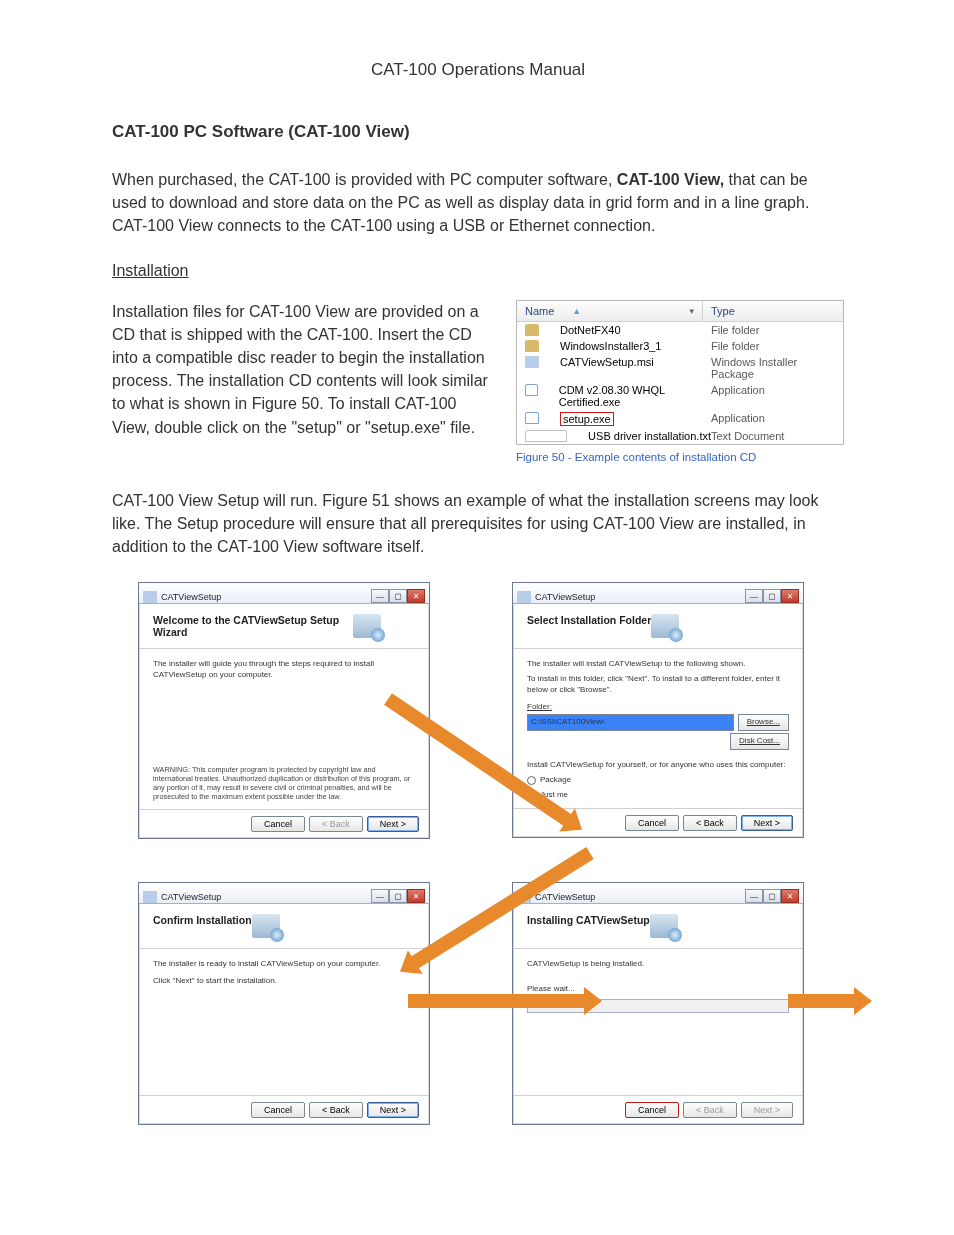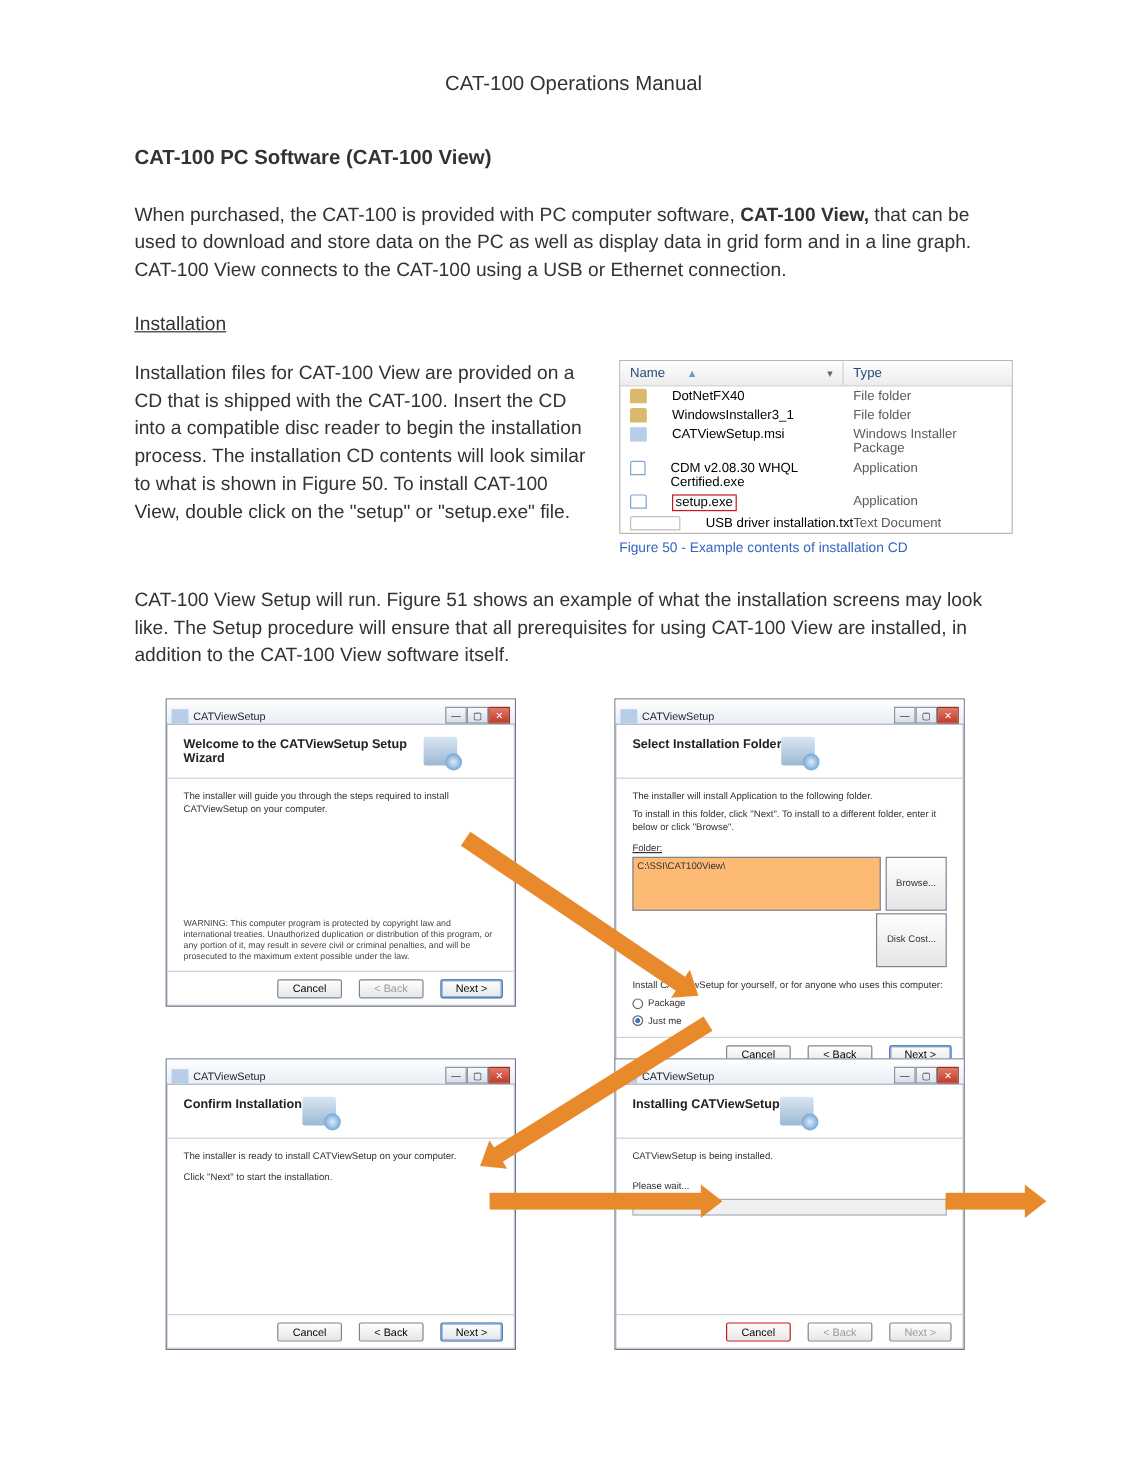--- a/index.html
+++ b/index.html
@@ -33,30 +33,30 @@
   .wiz-tb{height:20px;background:linear-gradient(#fff,#e9eef5);border-bottom:1px solid #aab0bb;display:flex;align-items:flex-end;padding:0 4px;font-size:9px}
   .wiz-tb .ti{display:flex;align-items:center;gap:4px;color:#223}
   .wiz-tb .wbtns{margin-left:auto;display:flex;gap:0}
   .wbtn{width:18px;height:14px;border:1px solid #8a95a6;background:linear-gradient(#f8f9fb,#d8deea);display:flex;align-items:center;justify-content:center;font-size:8px;color:#223;box-sizing:border-box}
   .wbtn.x{background:linear-gradient(#e07a6c,#c43a28);color:#fff;border-color:#8e3024}
   .wiz-head{padding:10px 14px;border-bottom:1px solid #d0d0d0;display:flex;align-items:flex-start;justify-content:flex-start}
   .wiz-head h3{margin:0;font-size:10.5px;font-weight:bold;color:#222;max-width:200px}
   .wiz-head .hicon{width:28px;height:24px;background:linear-gradient(#d9e6f2,#9cb8d4);border-radius:2px;position:relative}
   .wiz-head .hicon::after{content:"";position:absolute;right:-4px;bottom:-4px;width:14px;height:14px;border-radius:50%;background:radial-gradient(#ddecfa,#4c8cc7)}
   .wiz-body{padding:10px 14px 8px;font-size:8px;color:#333;min-height:118px;line-height:1.35}
-  .wiz-foot{border-top:1px solid #d0d0d0;padding:6px 10px;display:flex;justify-content:flex-end;gap:14px}
+  .wiz-foot{border-top:1px solid #d0d0d0;padding:6px 10px;display:flex;justify-content:flex-end;gap:4px}
   .btn{font-size:9px;padding:2px 12px;border:1px solid #7a8596;background:linear-gradient(#fefefe,#e6e6e6);color:#000;border-radius:2px}
   .btn.disabled{color:#9a9a9a}
   .btn.primary{border-color:#355e9a;box-shadow:0 0 0 1px #7fb2ee inset}
   .btn.hl{border:1px solid #c91818}
   .warn{margin-top:84px;font-size:7.3px;line-height:1.25;color:#444}
   .field-lbl{font-size:8px;margin-top:6px;text-decoration:underline}
   .field-row{display:flex;gap:4px;margin-top:2px}
-  .tinput{flex:1;border:1px solid #7a8596;font-size:8px;padding:2px 3px;background:#fdba74}
-  .mini-btn{font-size:8px;padding:16px 8px;border:1px solid #7a8596;background:linear-gradient(#fefefe,#e6e6e6);}
+  .tinput{flex:1;border:1px solid #7a8596;font-size:8px;padding:2px 3px;background:#3b82f6}
+  .mini-btn{font-size:8px;padding:2px 8px;border:1px solid #7a8596;background:linear-gradient(#fefefe,#e6e6e6);text-decoration:underline}
   .radio-row{display:flex;align-items:center;gap:4px;font-size:8px;margin-top:4px}
   .radio{width:9px;height:9px;border-radius:50%;border:1px solid #666;display:inline-block;box-sizing:border-box}
   .radio.on{background:radial-gradient(#3a7ac6 40%,#fff 45%)}
   .prog{height:12px;border:1px solid #aab0bb;background:#f0f0f0;margin-top:4px}
   
   .arrow{position:absolute;background:#e88a2b}
   .arrow::after{content:"";position:absolute;border-style:solid}
   .arrow.a1{left:276px;top:110px;width:220px;height:14px;transform:rotate(34deg);transform-origin:left center}
   .arrow.a1::after{right:-14px;top:-7px;border-width:14px 0 14px 18px;border-color:transparent transparent transparent #e88a2b}
   .arrow.a2{left:296px;top:412px;width:180px;height:14px}
@@ -181,21 +181,21 @@
             <span class="wbtn">—</span>
             <span class="wbtn">▢</span>
             <span class="wbtn x">✕</span>
           </span>
         </div>
       <div class="wiz-head">
           <h3>Select Installation Folder</h3>
           <span class="hicon"></span>
         </div>
       <div class="wiz-body">
-        <div>The installer will install Application to the following folder.</div>
+        <div>The installer will install CATViewSetup to the following shown.</div>
         <div style="margin-top:4px">To install in this folder, click "Next". To install to a different folder, enter it below or click "Browse".</div>
         <div class="field-lbl">Folder:</div>
         <div class="field-row">
           <div class="tinput">C:\SSI\CAT100View\</div>
           <span class="mini-btn">Browse...</span>
         </div>
         <div class="field-row" style="justify-content:flex-end">
             <span class="mini-btn">Disk Cost...</span>
           </div>
         <div style="margin-top:10px">Install CATViewSetup for yourself, or for anyone who uses this computer:</div>

